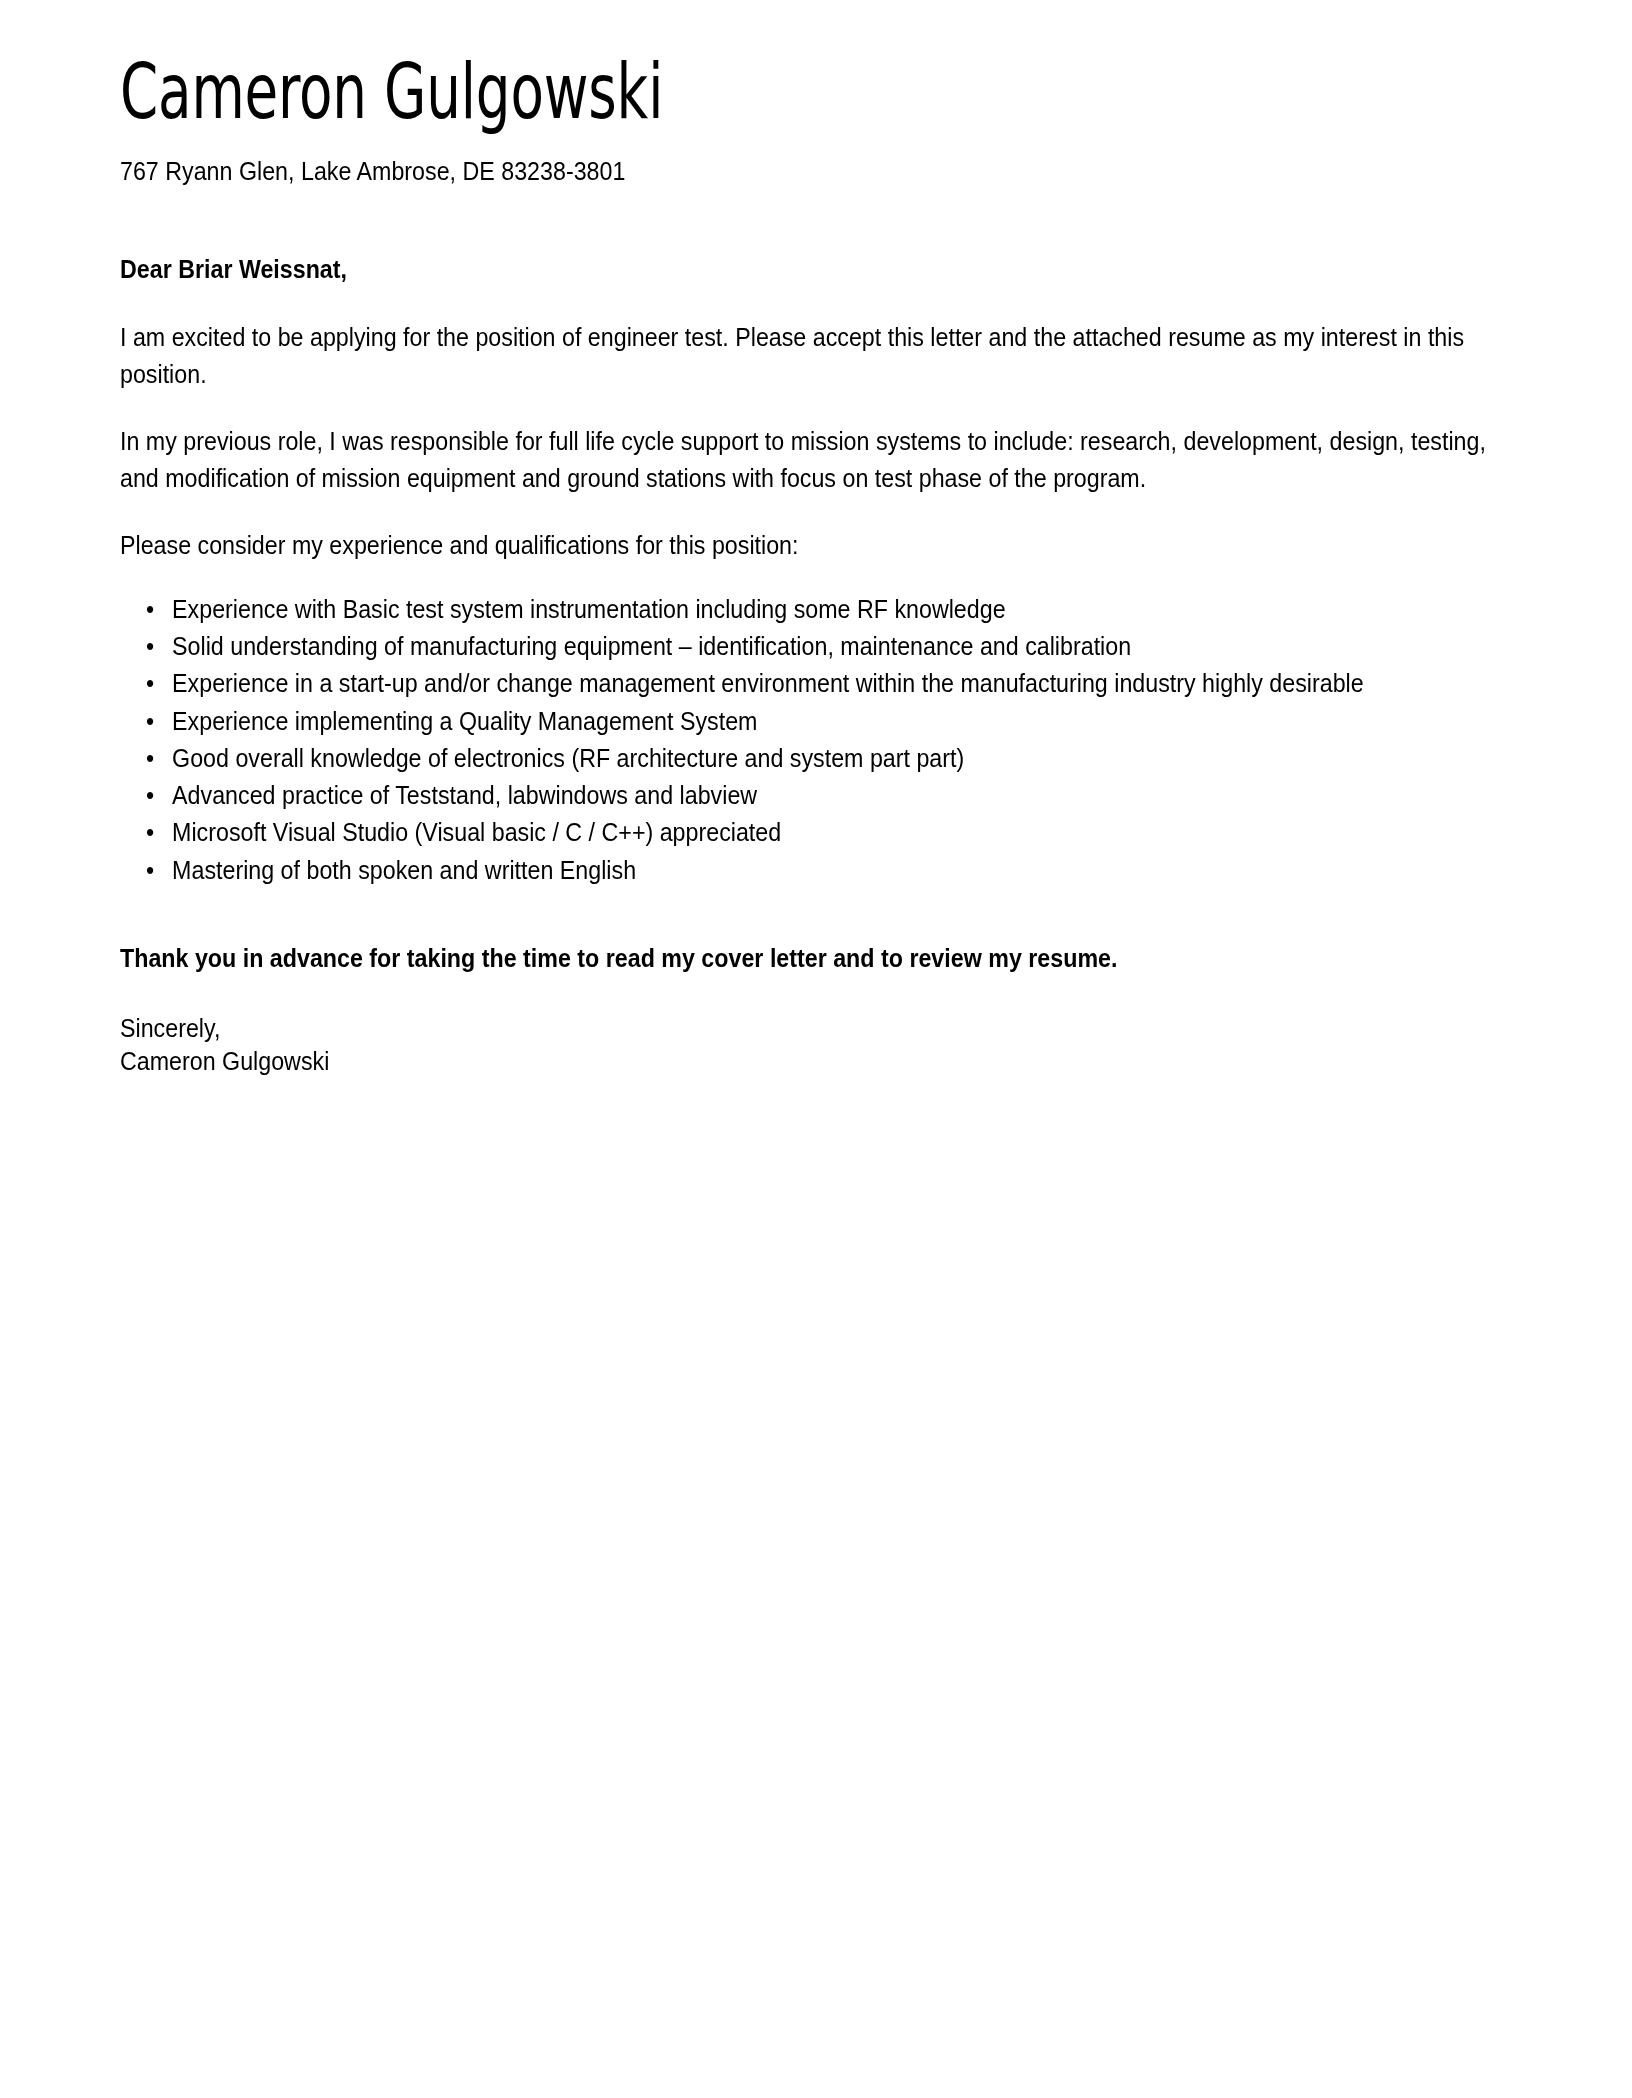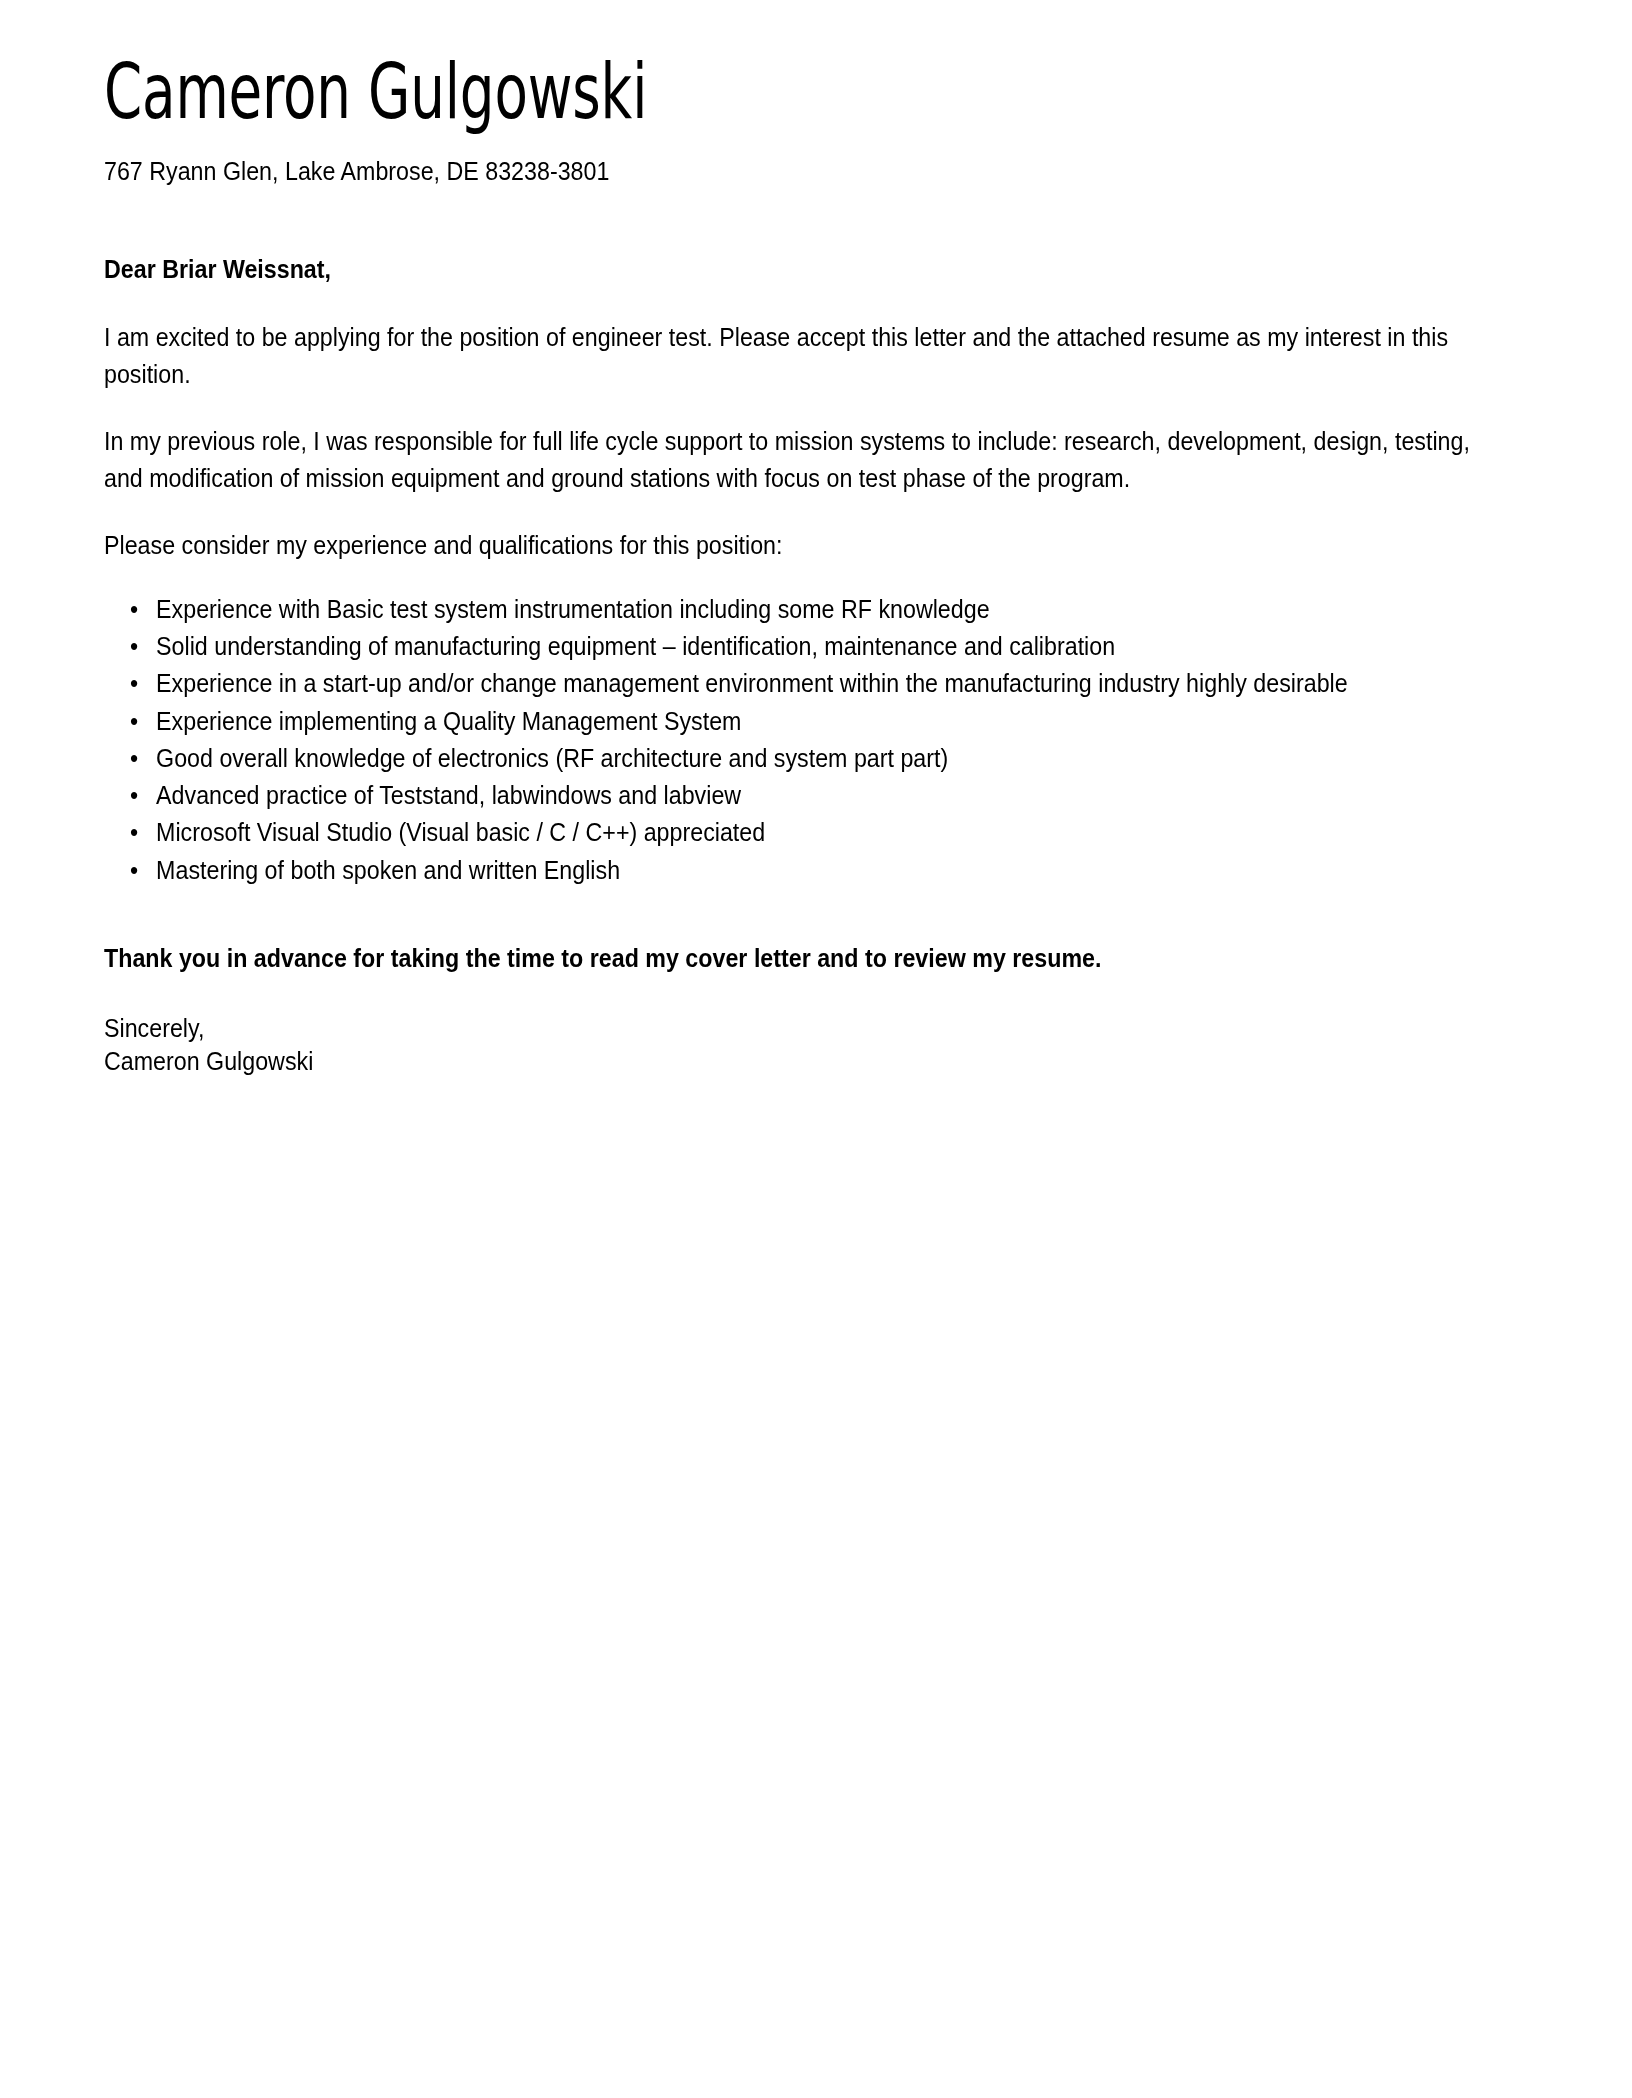--- a/index.html
+++ b/index.html
@@ -15,20 +15,21 @@
     -webkit-font-smoothing: antialiased;
   }
   .page {
     position: relative;
     width: 1612px;
     height: 2098px;
     background: #ffffff;
     box-sizing: border-box;
     padding: 16px;
     overflow: hidden;
+    margin-left: 16px;
   }
   .letter {
     position: absolute;
     left: 104px;
     top: 52px;
     width: 1410px;
   }
   .name-heading {
     font-family: "DejaVu Sans Condensed", "Liberation Sans Narrow", "Liberation Sans", sans-serif;
     font-size: 76px;

